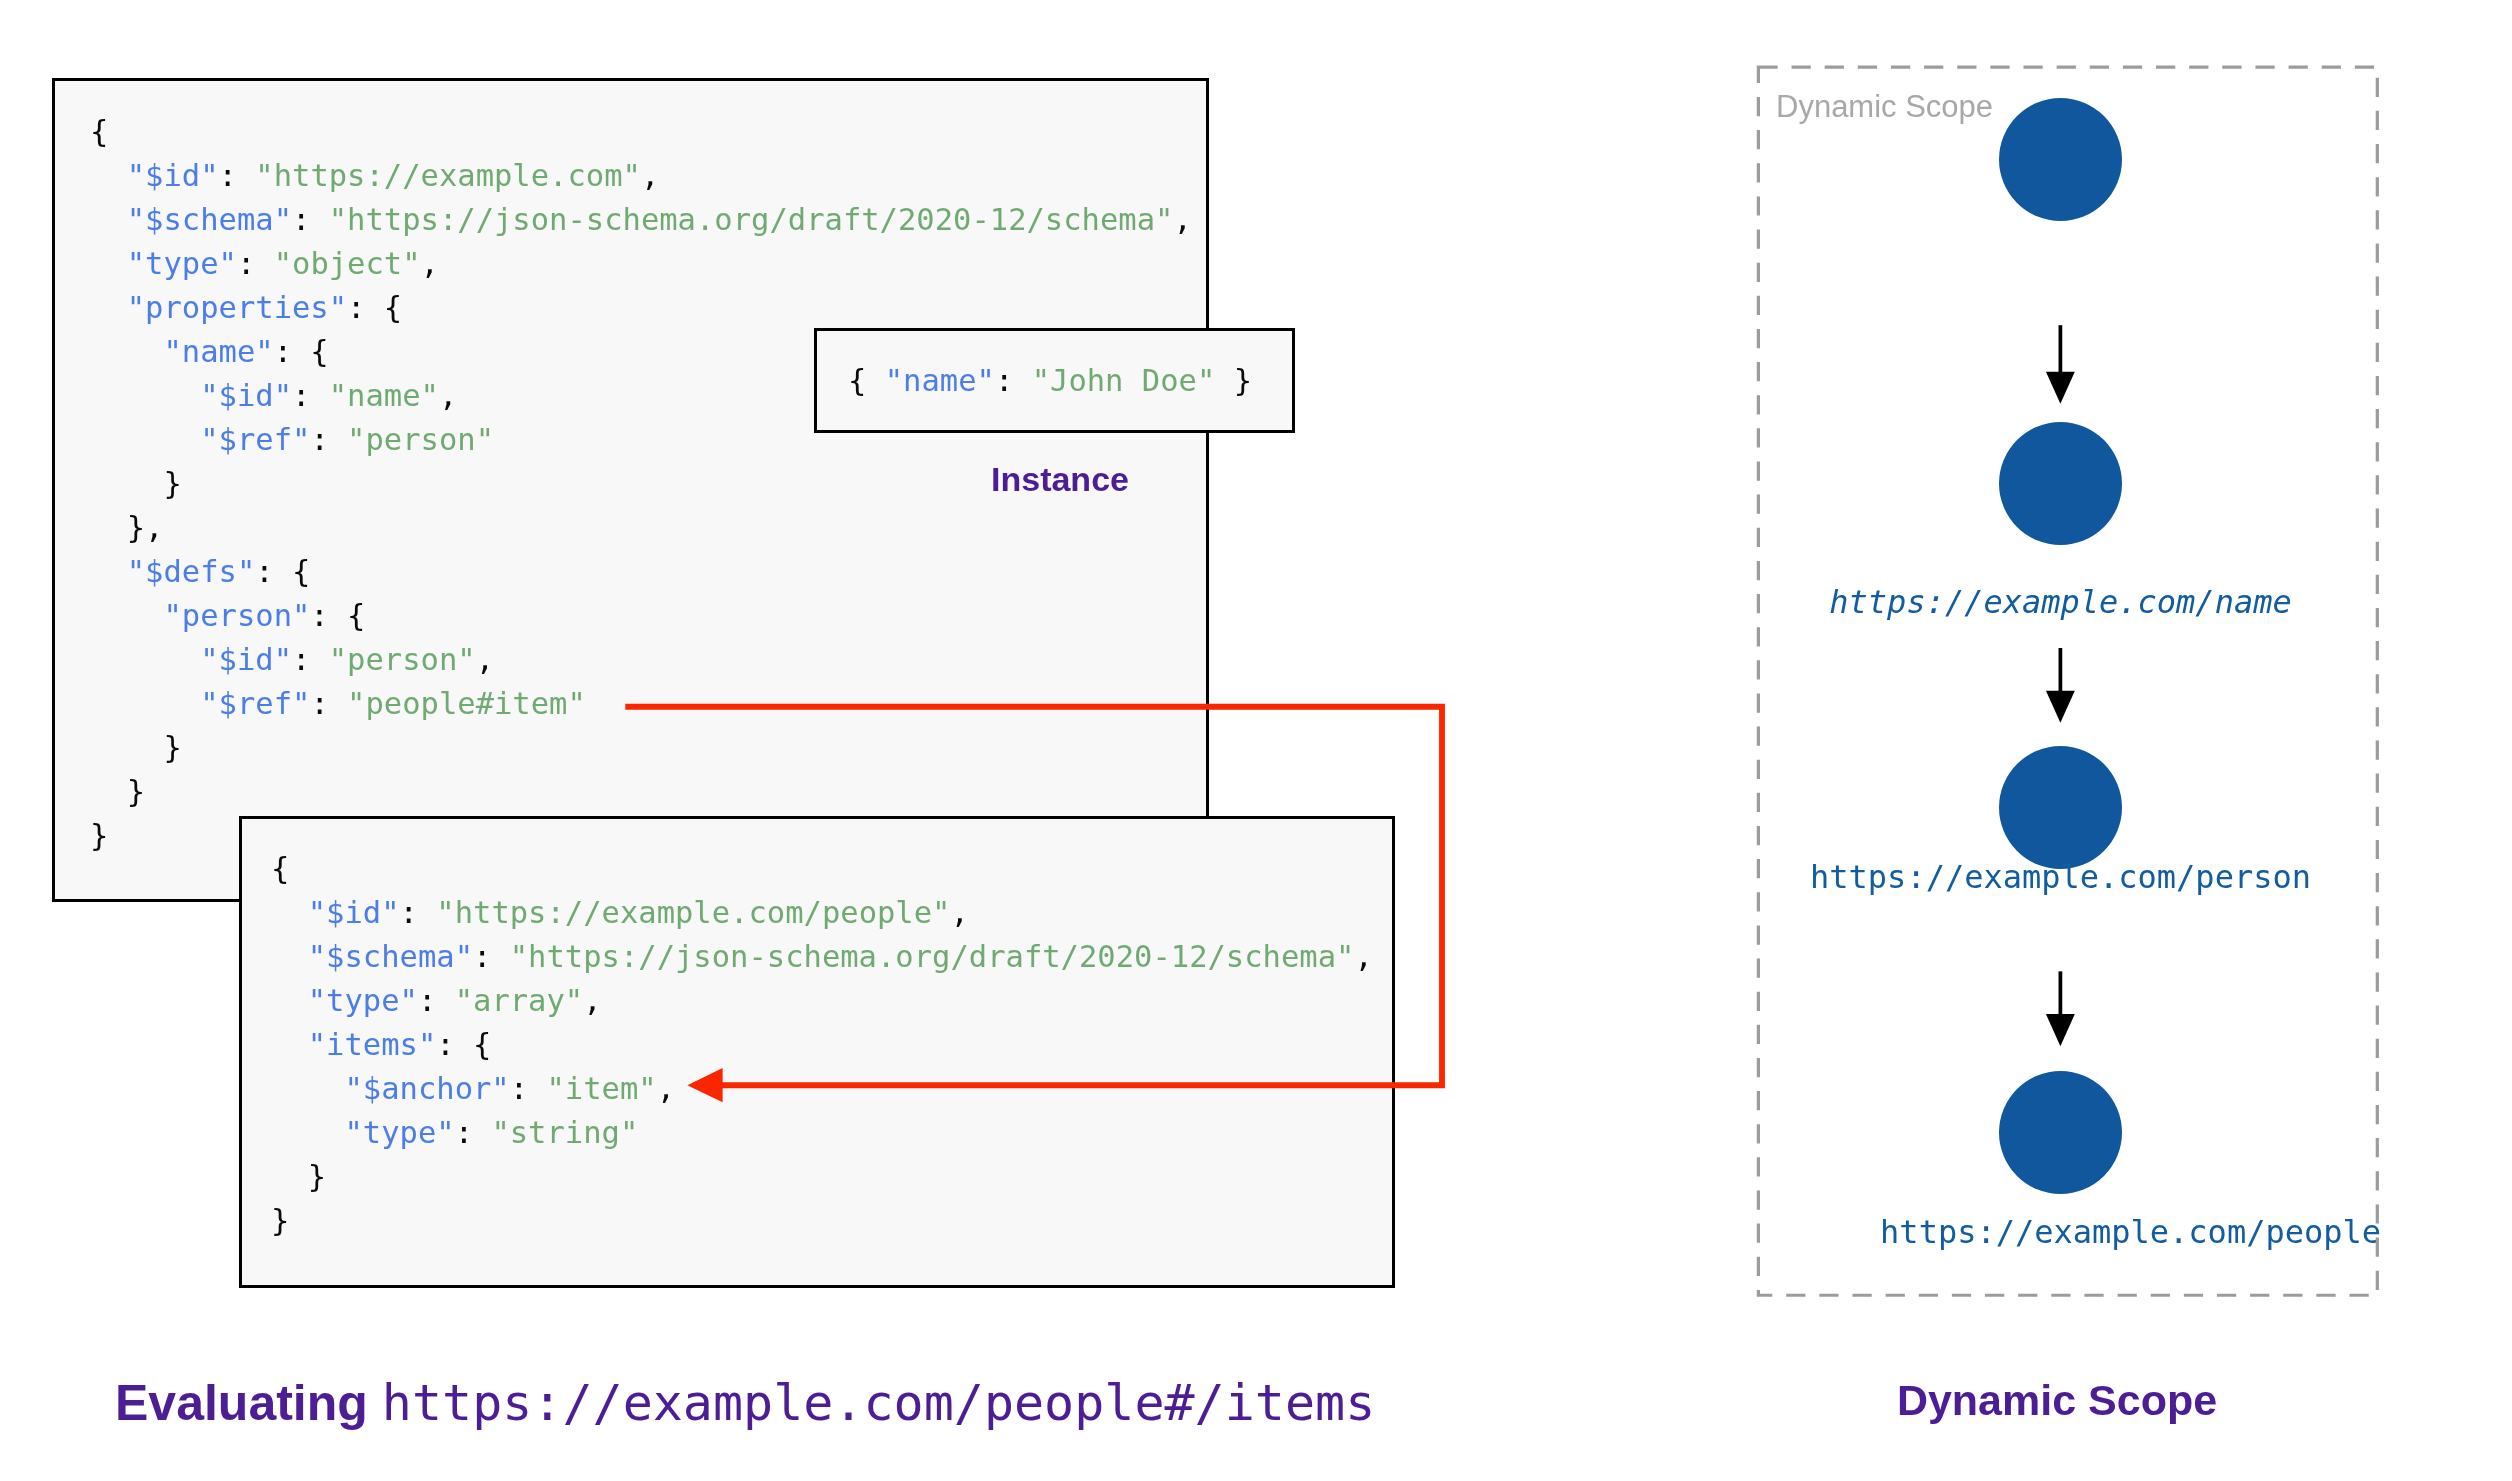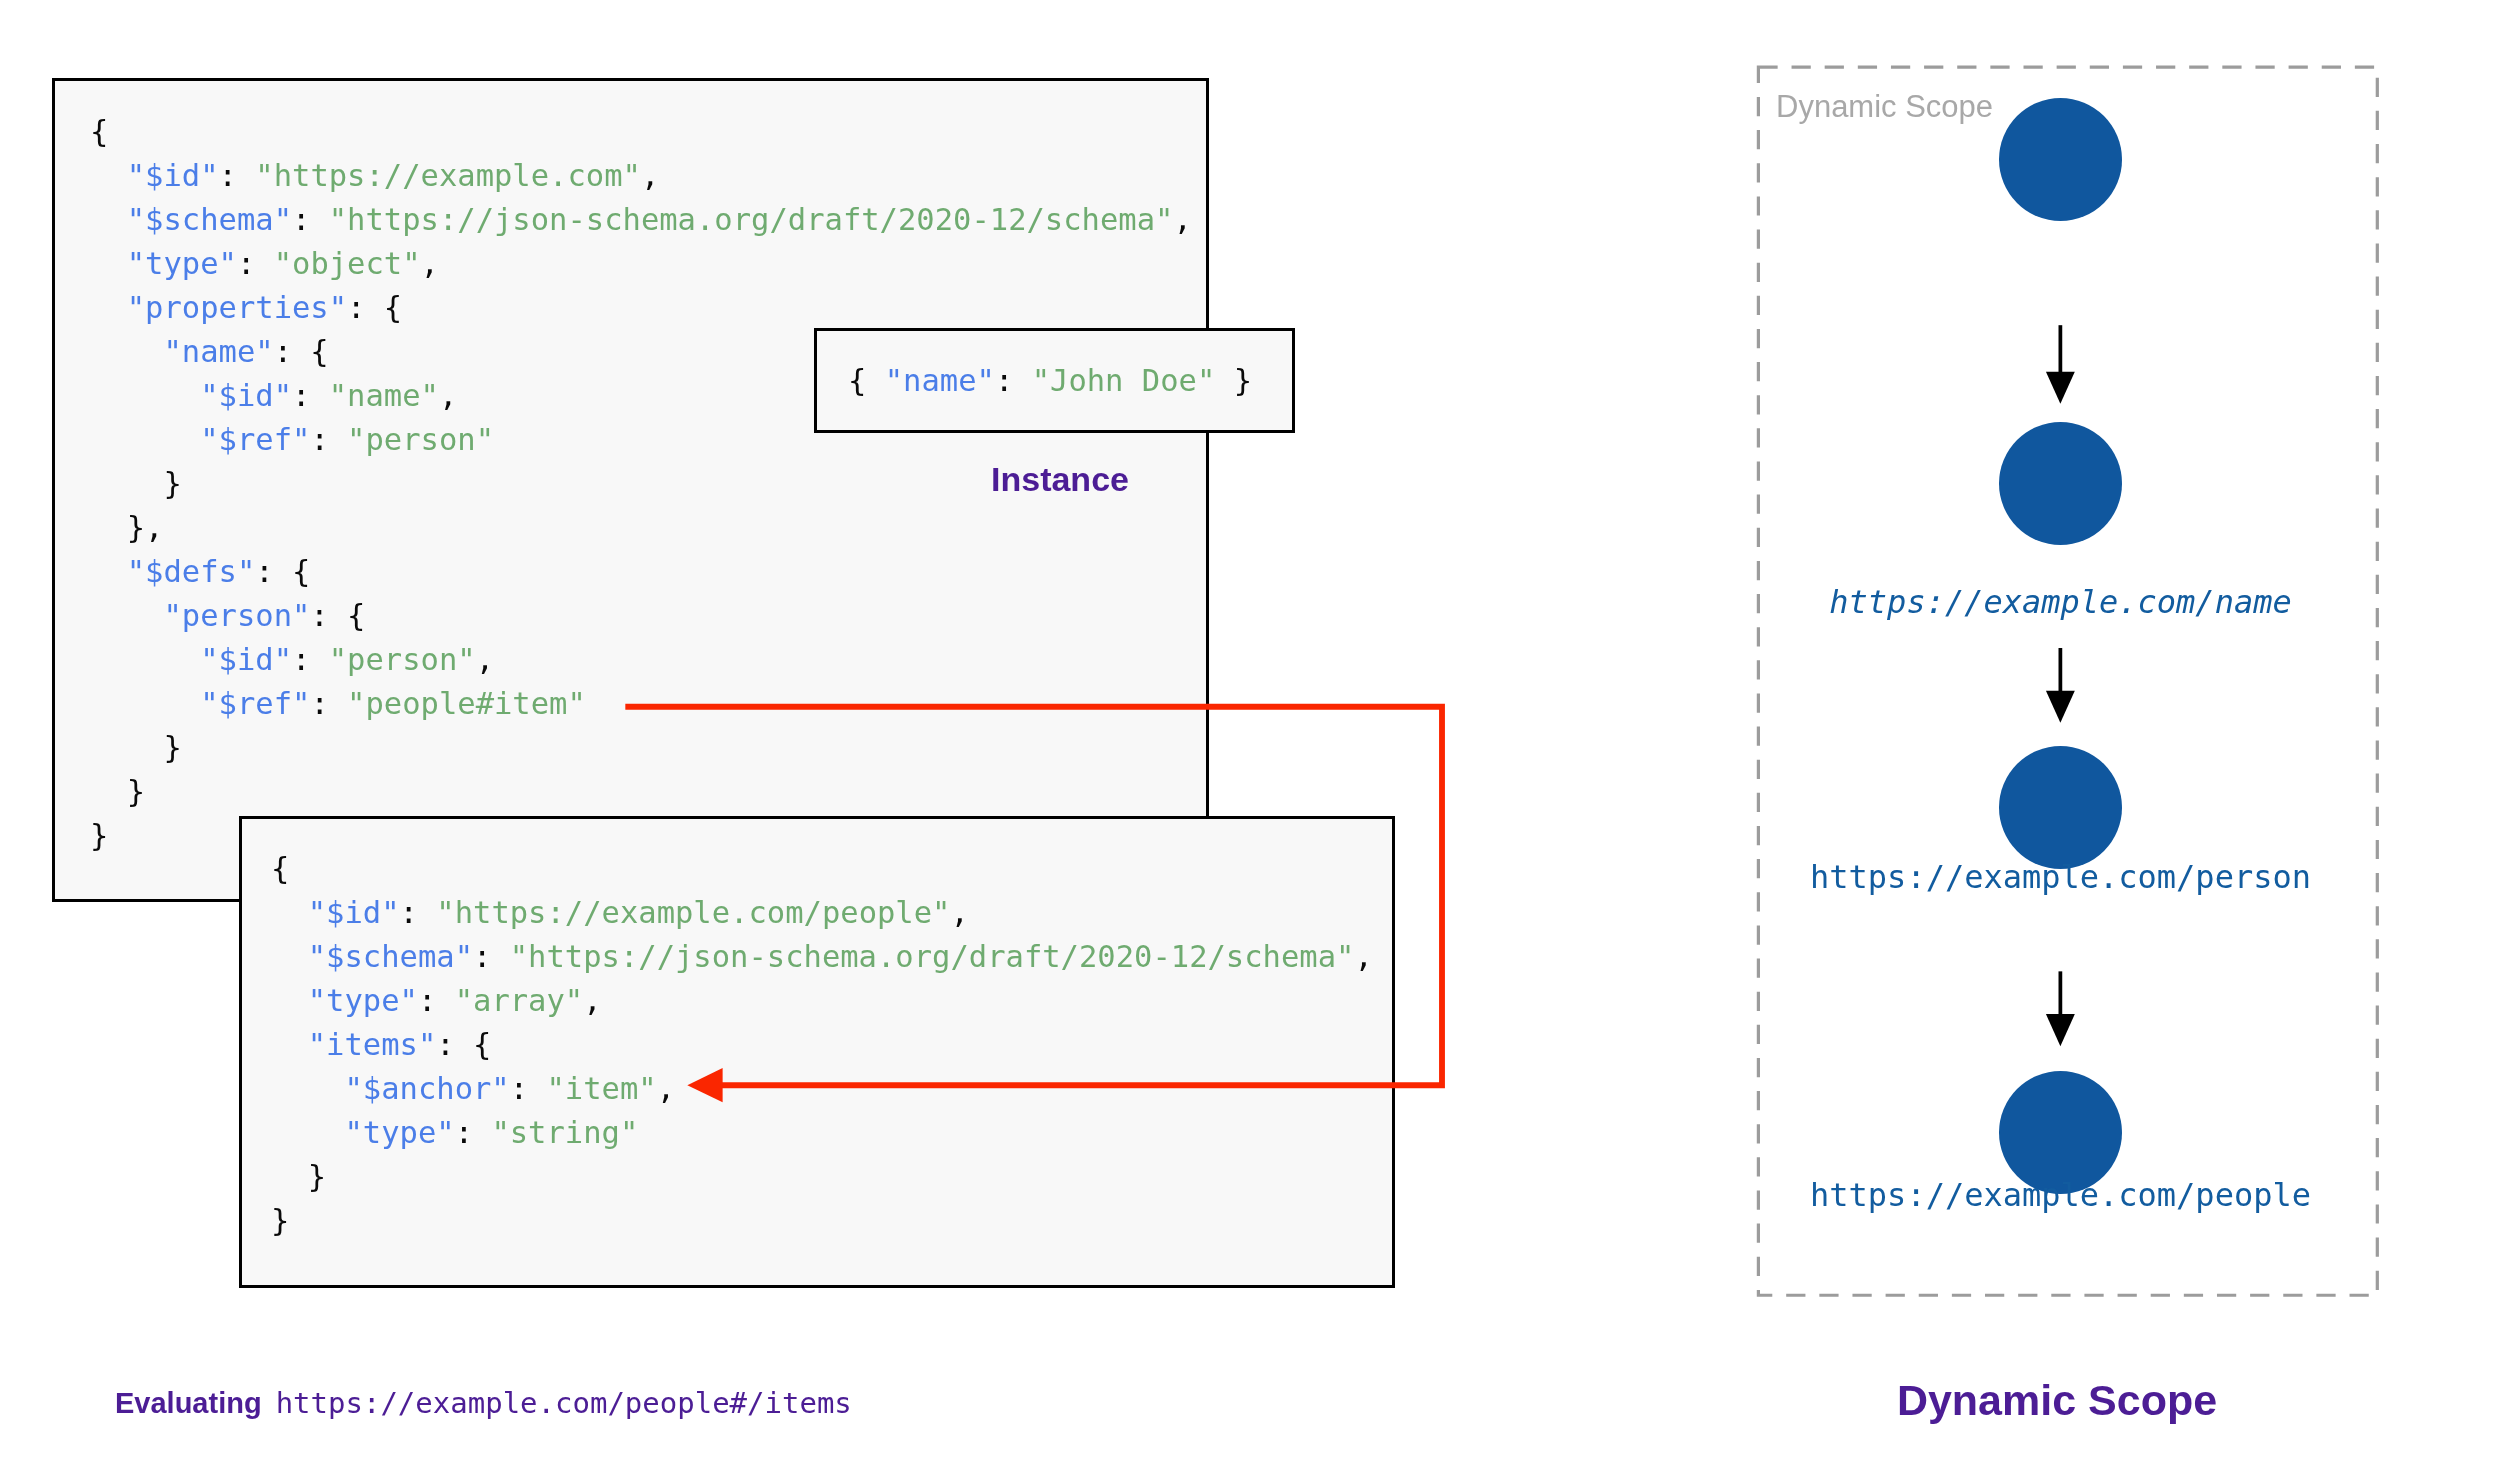--- a/index.html
+++ b/index.html
@@ -26,21 +26,21 @@
   .box-schema-root .code{position:absolute;left:35px;top:29px;--lh:44px;}
   .box-schema-people .code{position:absolute;left:29px;top:28px;--lh:44px;}
   .code-line{height:var(--lh,44px);line-height:var(--lh,44px);white-space:pre;}
   .c-k{color:var(--code-key,#4b7ee8);}
   .c-s{color:var(--code-string,#6fab70);}
   .c-p{color:var(--code-plain,#0a0a0a);}
 
   
   .caption{position:absolute;font-family:"Liberation Sans",sans-serif;font-weight:bold;color:#4c1d95;}
   .instance-caption{left:921px;top:455px;width:278px;text-align:center;font-size:34px;line-height:48px;z-index:4;}
-  .eval-caption{left:115px;top:1377px;height:53px;line-height:53px;font-size:29px;white-space:nowrap;z-index:4;}
+  .eval-caption{left:115px;top:1377px;height:53px;line-height:53px;font-size:50px;white-space:nowrap;z-index:4;}
   .eval-uri{font-family:"DejaVu Sans Mono",monospace;font-weight:normal;margin-left:14px;}
   .ds-caption{left:1843px;top:1374px;width:428px;text-align:center;font-size:43px;line-height:53px;z-index:4;}
 
   
   .dyn-label{
     position:absolute;left:1776px;top:88px;
     font-family:"Liberation Sans",sans-serif;
     font-size:31px;line-height:38px;
     color:var(--gray-label,#a8a8a8);
     z-index:2;
@@ -52,21 +52,21 @@
     z-index:2;
   }
   .node-1{top:98px;} .node-2{top:422px;} .node-3{top:746px;} .node-4{top:1071px;}
   .node-label{
     position:absolute;left:1740px;width:641px;text-align:center;
     font-family:"DejaVu Sans Mono",monospace;
     font-size:32px;line-height:43px;
     color:var(--label-blue,#125c9f);
     z-index:2;
   }
-  .node-label-1{top:258px;} .node-label-2{top:581px;font-style:italic;} .node-label-3{top:856px;} .node-label-4{top:1174px;}
+  .node-label-1{top:258px;} .node-label-2{top:581px;font-style:italic;} .node-label-3{top:856px;} .node-label-4{top:1211px;text-align:right;}
 
   
   .overlay{position:absolute;left:0;top:0;width:2512px;height:1482px;z-index:6;pointer-events:none;}
   .dash-rect{fill:none;stroke:var(--dash-gray,#9c9c9c);stroke-width:6;stroke-dasharray:36 26;}
   .red-path{fill:none;stroke:var(--red,#fa2600);stroke-width:11;}
   .red-head{fill:var(--red,#fa2600);}
   .arrow-line{stroke:var(--border-black,#000);stroke-width:7;}
   .arrow-head{fill:var(--border-black,#000);}
 </style>
 </head>

